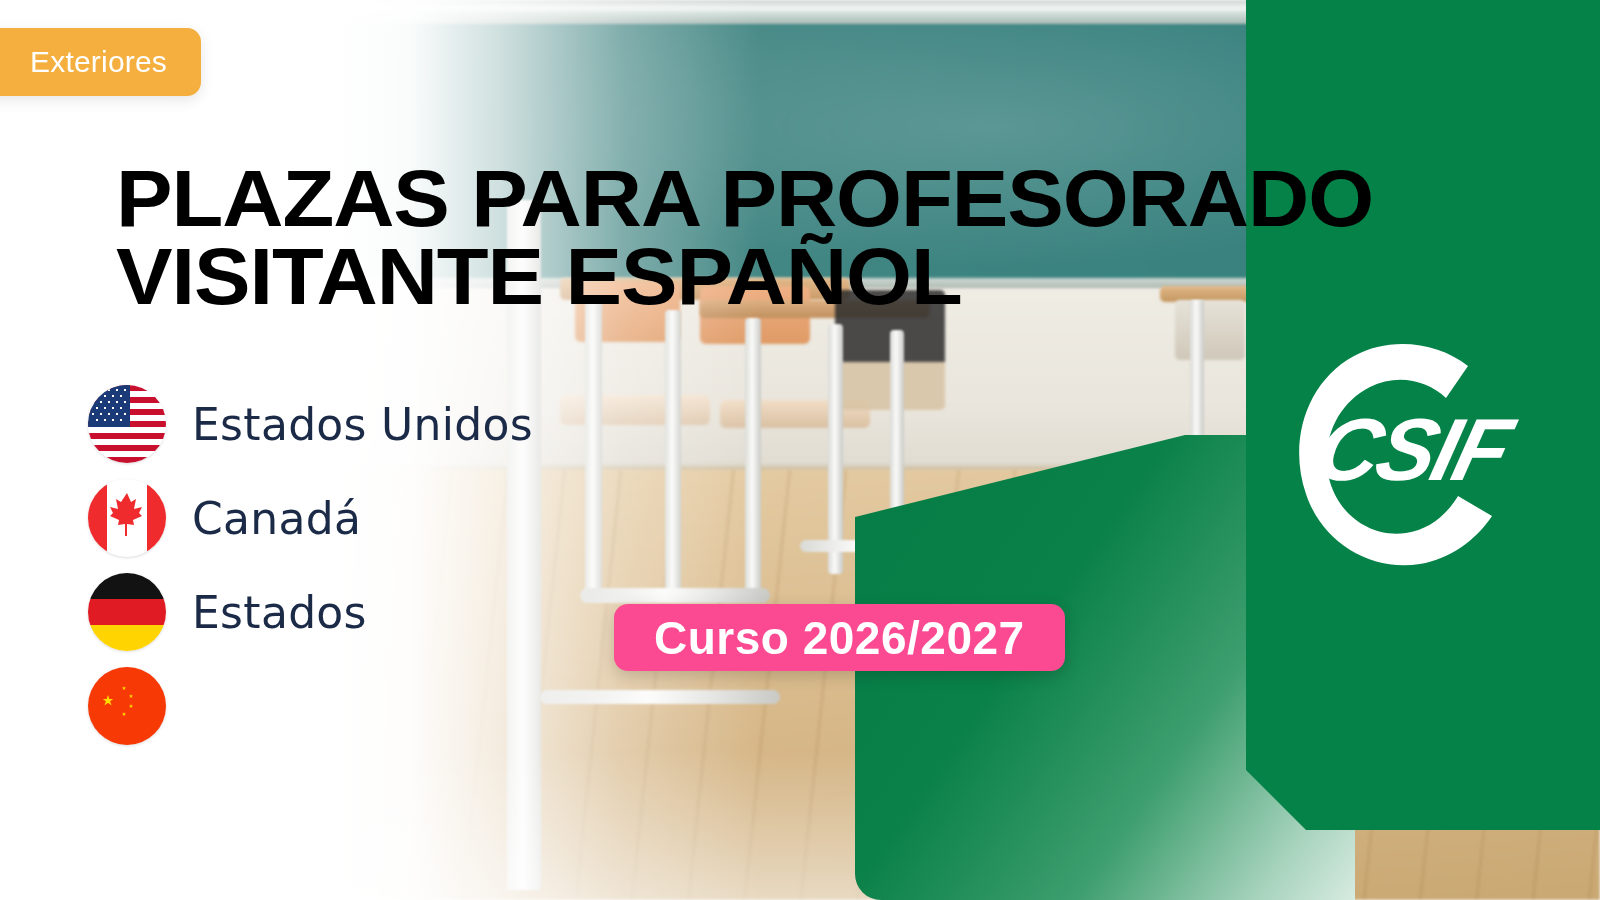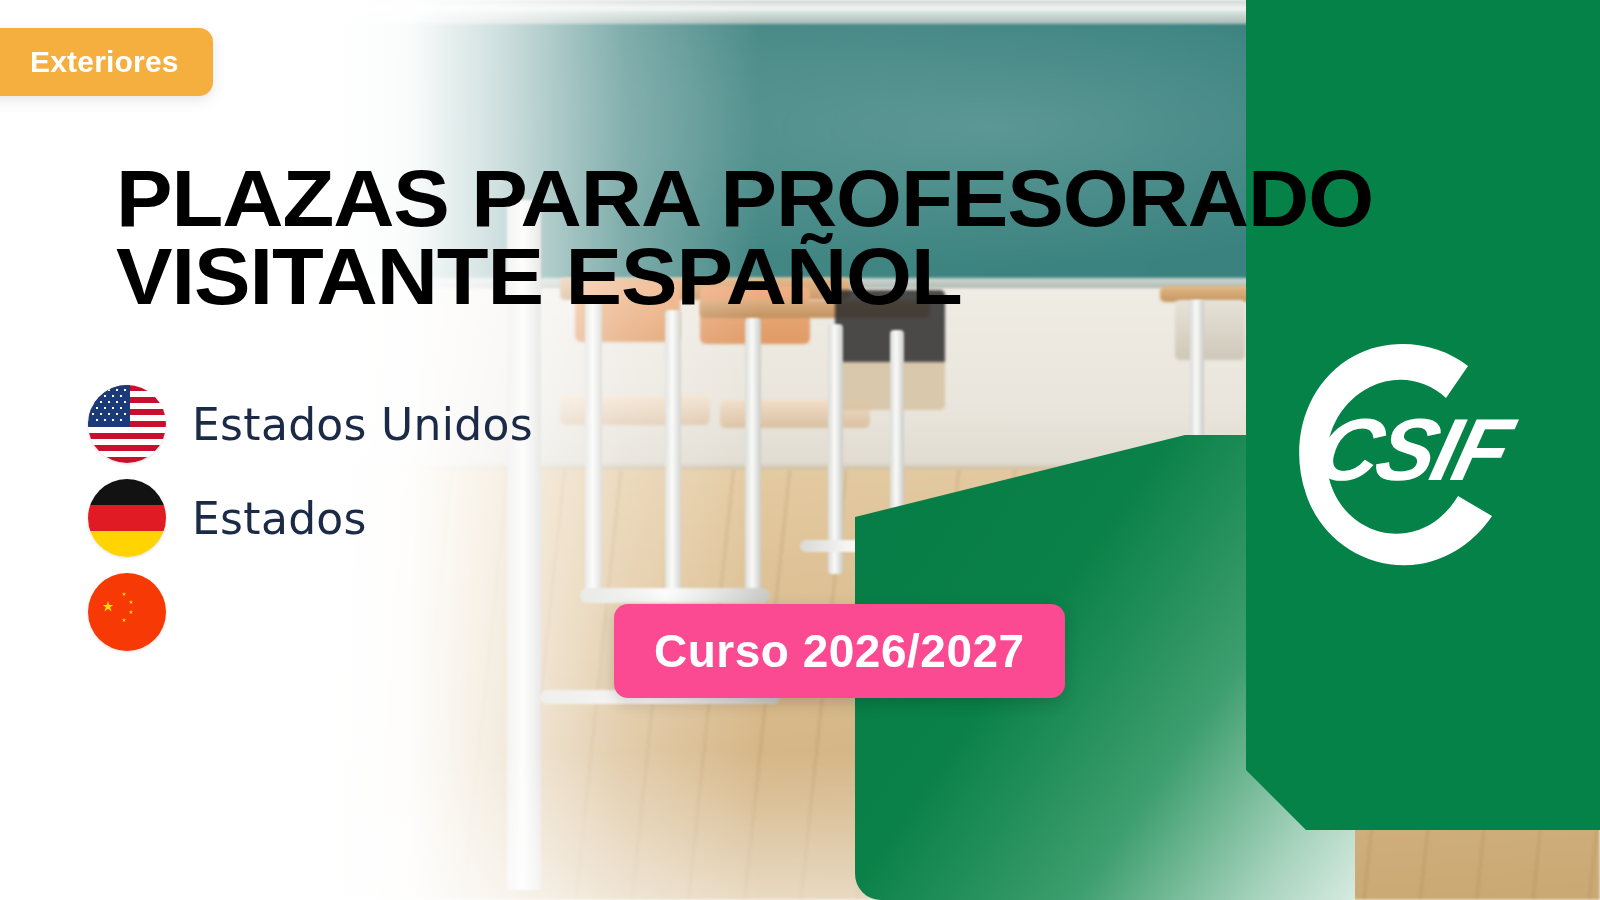--- a/index.html
+++ b/index.html
@@ -98,21 +98,21 @@
   
   .badge-ext{
     position:absolute; left:-30px; top:28px;
     height:68px; padding:0 34px 0 60px;
     display:flex;align-items:center;
     background:#F5AF3F;
     border-radius:14px;
     box-shadow:0 4px 14px rgba(0,0,0,.10);
   }
   .badge-ext span{
-    color:#ffffff;font-size:30px;font-weight:bold;letter-spacing:.2px;
+    color:#ffffff;font-size:30px;font-weight:normal;letter-spacing:.2px;
   }
 
   
   .title{
     position:absolute; left:116px; top:106px; width:1360px;
     color:#000000;
     font-family:"Liberation Sans", sans-serif;
     font-weight:bold;
     font-size:80px;
     line-height:.98;
@@ -185,21 +185,21 @@
   .f-ger .g2{position:absolute;left:0;top:33.34%;width:100%;height:33.33%;background:#E01B24;}
   .f-ger .g3{position:absolute;left:0;top:66.67%;width:100%;height:33.33%;background:#FFD400;}
 
   
   .f-chn{background:#F73905;}
   .f-chn svg{position:absolute;left:0;top:0;}
 
   
   .badge-curso{
     position:absolute; left:614px; top:604px;
-    height:94px;padding:0 40px;
+    height:67px;padding:0 40px;
     display:flex;align-items:center;
     background:#FB4A91;border-radius:14px;
     box-shadow:0 5px 16px rgba(0,0,0,.16);
   }
   .badge-curso span{color:#ffffff;font-size:46px;font-weight:bold;letter-spacing:.5px;}
 
   
   .csif{position:absolute;left:1262px;top:330px;width:268px;height:250px;}
   .csif svg{width:100%;height:100%;overflow:visible;}
 </style>
@@ -270,20 +270,30 @@
 
     <div class="country-row">
       <div class="flag f-usa">
         <div class="stripes"></div>
           <div class="canton"></div>
           <div class="stars"></div>
       </div>
       <div class="country-label">Estados Unidos</div>
     </div>
 
+    <div class="country-row">
+      <div class="flag f-can">
+        <div class="bar-l"></div>
+          <div class="bar-r"></div>
+        <svg width="36" height="52" viewBox="0 0 36 52">
+          <path fill="#EF2B2D" d="M18 2 l4 9 5-3 -2 10 8-2 -3 6 3 3 -9 4 1 5 -7-1 0 12 -2 0 0-12 -7 1 1-5 -9-4 3-3 -3-6 8 2 -2-10 5 3z"></path>
+        </svg>
+      </div>
+      <div class="country-label">Canadá</div>
+    </div>
 
     <div class="country-row">
       <div class="flag f-ger">
         <div class="g1"></div>
           <div class="g2"></div>
           <div class="g3"></div>
       </div>
       <div class="country-label">Estados</div>
     </div>
 

